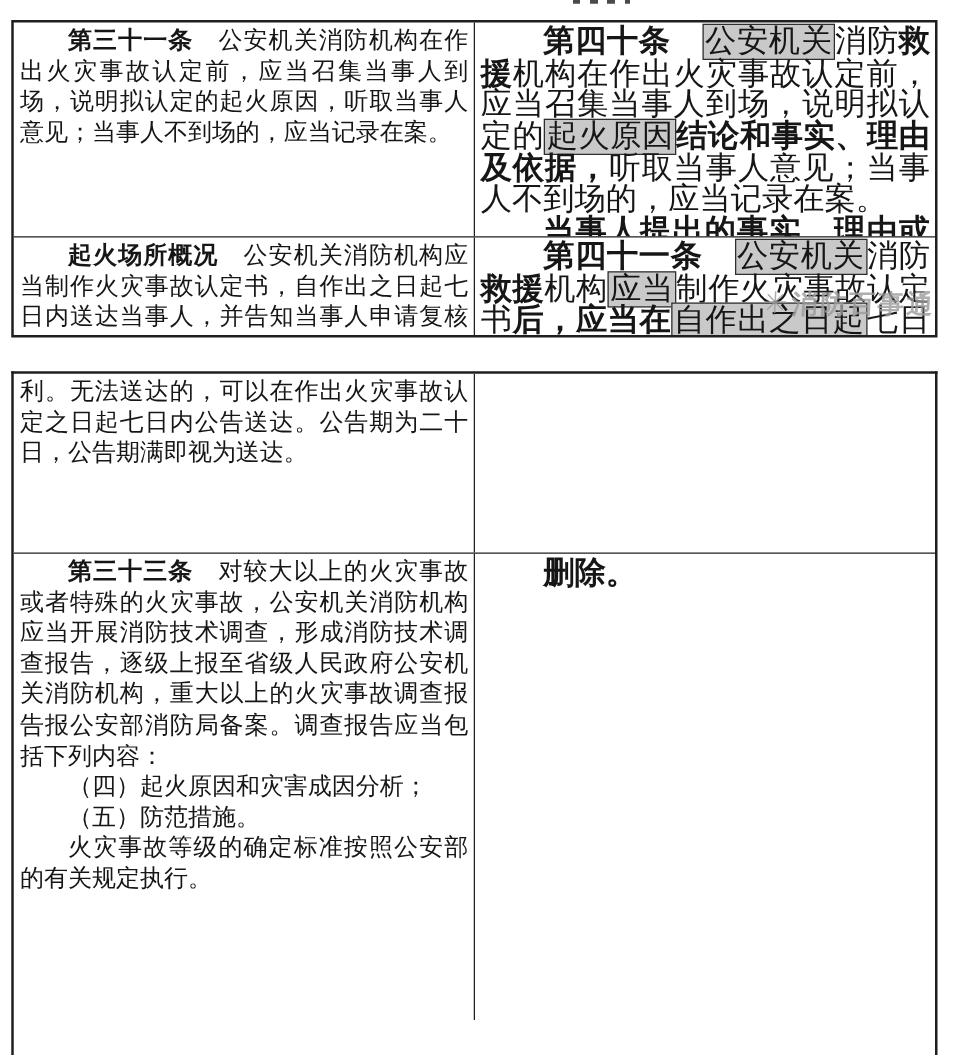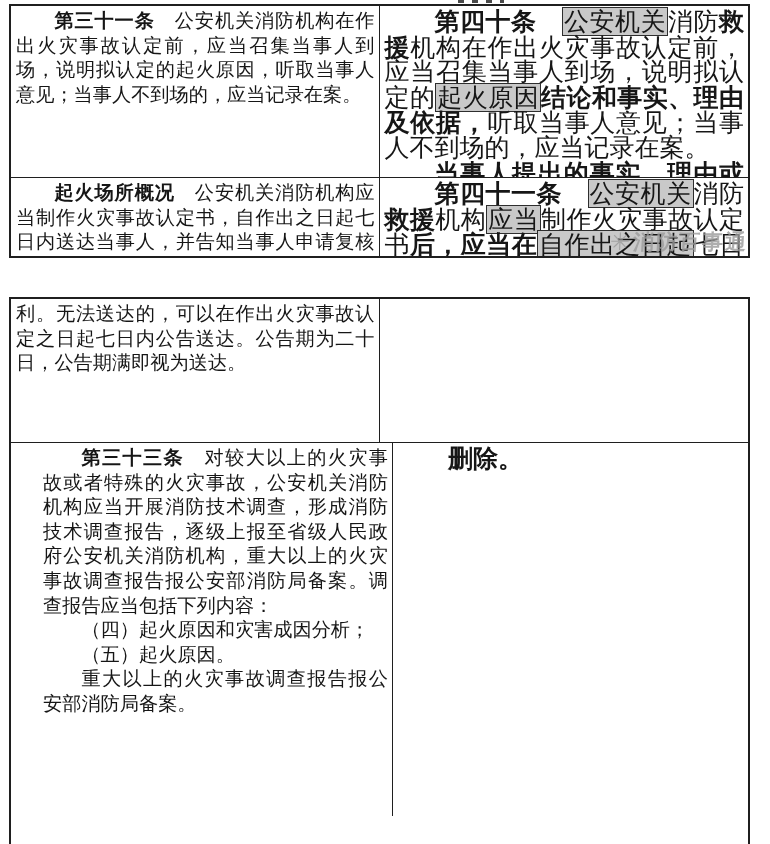--- a/index.html
+++ b/index.html
@@ -8,21 +8,21 @@
     background:#ffffff;
     font-family:"Liberation Serif","DejaVu Serif",serif;
     color:#161616;
   }
   
   .tbl{
     position:absolute;left:9px;width:741px;
     border:2px solid #1f1f1f;background:#fff;
     box-sizing:border-box;
   }
-  #t1{top:4px;}
+  #t1{top:16px;}
   #t2{top:297px;height:547px;overflow:hidden;border-bottom:none;}
   .tbl-row{display:flex;border-bottom:1.5px solid #1f1f1f;box-sizing:border-box;}
   .tbl-row:last-child{border-bottom:none;}
   .tbl-cell{
     box-sizing:border-box;overflow:hidden;
     padding:3px 4px 0 5px;
     line-height:24.6px;
   }
   .tbl-cell.col0{width:50%;border-right:1.5px solid #1f1f1f;font-size:19.2px;}
   .tbl-cell.col1{width:50%;font-size:25px;}
@@ -82,26 +82,26 @@
     </div>
   </div>
 <div id="t2" class="tbl">
     <div class="tbl-row" style="height: 144px;">
       <div class="tbl-cell col0">
         <p class="para"><span class="seg-normal">利。无法送达的，可以在作出火灾事故认定之日起七日内公告送达。公告期为二十日，公告期满即视为送达。</span></p>
       </div>
       <div class="tbl-cell col1">
       </div>
     </div>
-    <div class="tbl-row" style="height: 373px; margin-left: 27px;">
+    <div class="tbl-row" style="height: 373px;">
       <div class="tbl-cell col0">
         <p class="para ind"><span class="seg-bold">第三十三条</span><span class="seg-normal">　对较大以上的火灾事故或者特殊的火灾事故，公安机关消防机构应当开展消防技术调查，形成消防技术调查报告，逐级上报至省级人民政府公安机关消防机构，重大以上的火灾事故调查报告报公安部消防局备案。调查报告应当包括下列内容：</span></p>
         <p class="para ind"><span class="seg-normal">（四）起火原因和灾害成因分析；</span></p>
-        <p class="para ind"><span class="seg-normal">（五）起火原因。</span></p>
-        <p class="para ind"><span class="seg-normal">重大以上的火灾事故调查报告报公安部消防局备案。</span></p>
+        <p class="para ind"><span class="seg-normal">（五）防范措施。</span></p>
+        <p class="para ind"><span class="seg-normal">火灾事故等级的确定标准按照公安部的有关规定执行。</span></p>
       </div>
       <div class="tbl-cell col1">
         <p class="para ind"><span class="seg-bold">删除。</span></p>
       </div>
     </div>
   </div>
 
 <div class="watermark">
   <span class="wm-logo">✳</span>
   <span>消防百事通</span>

